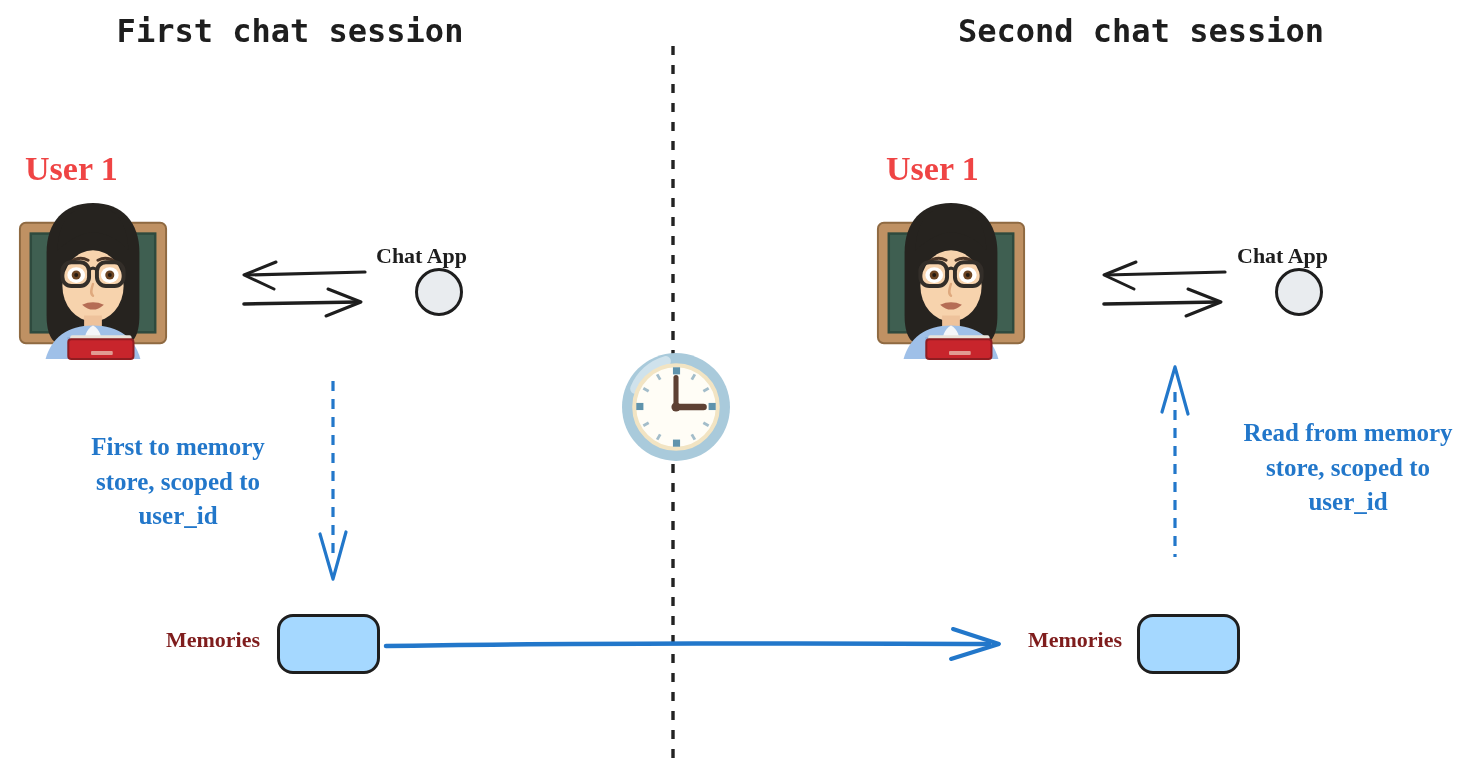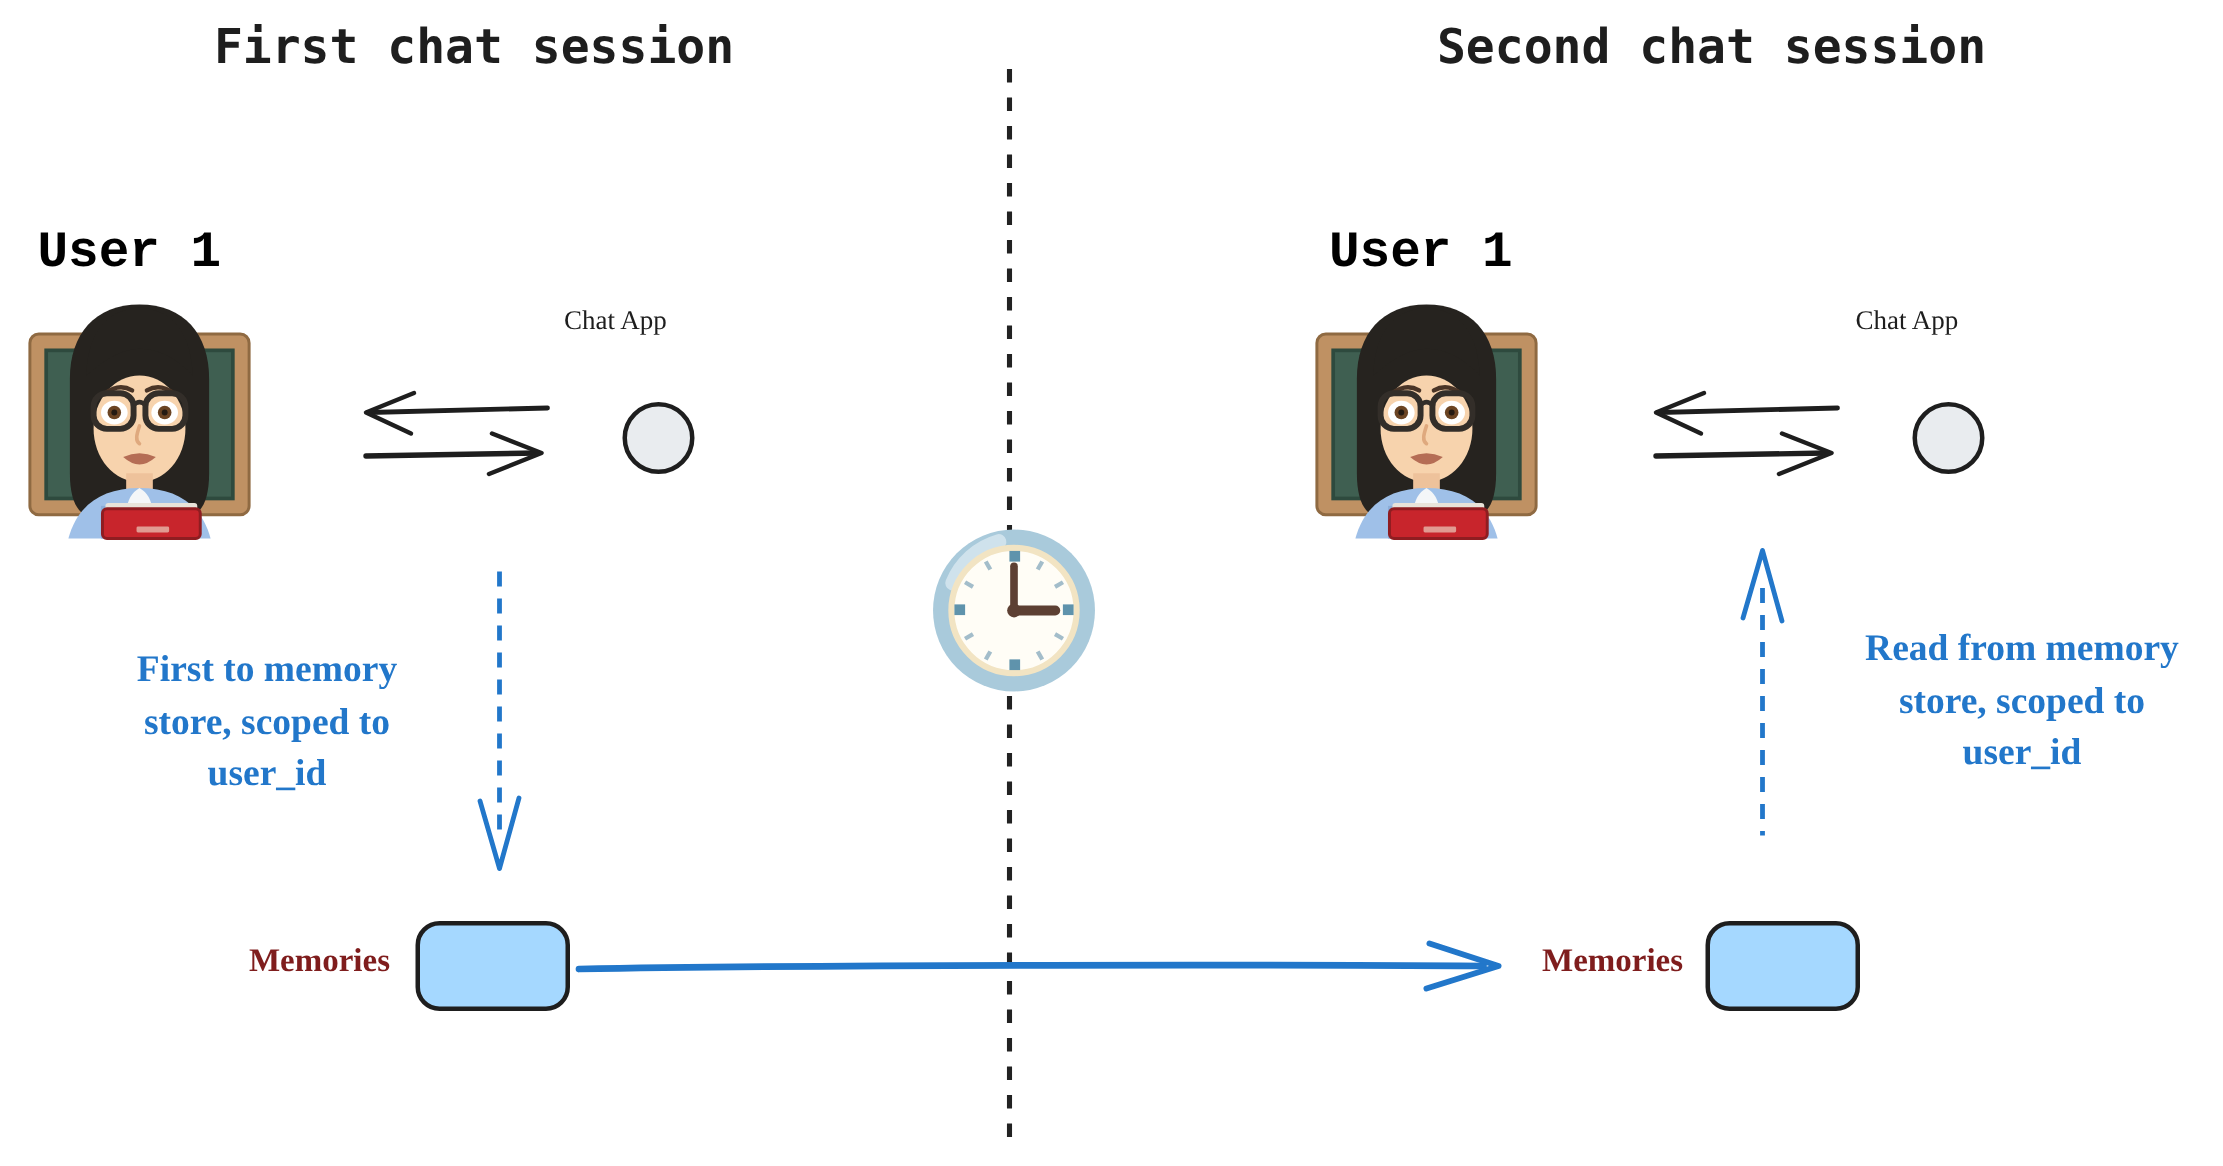--- a/index.html
+++ b/index.html
@@ -1,36 +1,36 @@
 <!DOCTYPE html>
 <html><head>
 <meta charset="utf-8">
 <style>
   html,body{margin:0;padding:0;background:#fff;}
   .canvas{position:relative;width:1482px;height:777px;background:#ffffff;overflow:hidden;
           font-family:"Liberation Sans",sans-serif;}
   .abs{position:absolute;}
   .title{font-family:"DejaVu Sans Mono",monospace;font-weight:bold;font-size:32px;
          color:#1e1e1e;text-align:center;white-space:nowrap;}
-  .user-label{font-family:Liberation Mono, monospace;font-weight:bold;font-size:34px;
-         color:#000000;white-space:nowrap;}
+  .user-label{font-family:Liberation Serif, serif;font-weight:bold;font-size:34px;
+         color:#ef4444;white-space:nowrap;}
   .hand{font-family:cursive;color:#1e1e1e;}
-  .app-label{font-size:18px;font-weight:normal;white-space:nowrap;}
+  .app-label{font-size:22px;font-weight:bold;white-space:nowrap;margin-top:40px;}
   .annotation{font-size:25px;font-weight:bold;color:#2277ca;text-align:center;line-height:1.38;}
   .mem-label{font-size:22px;font-weight:bold;color:#7f1d1d;white-space:nowrap;}
   .app-circle{width:42px;height:42px;border-radius:50%;border:3px solid #1e1e1e;background:#e9ecef;}
   .mem-box{width:97px;height:54px;border-radius:16px;border:3px solid #1e1e1e;background:#a5d8ff;}
   svg{display:block;}
 </style>
 </head>
 <body>
 
 <div class="canvas">
 
-  <div class="abs title" style="left:106px;top:12px;width:420px;">First chat session</div>
+  <div class="abs title" style="left:80px;top:12px;width:420px;">First chat session</div>
   <div class="abs title" style="left:931px;top:12px;width:420px;text-align:center;">Second chat session</div>
 
   <svg class="abs" style="left:665px;top:42px;" width="16" height="726" viewBox="0 0 16 726">
     <line x1="8" y1="4" x2="8" y2="722" stroke="#222222" stroke-width="3.4" stroke-dasharray="9 10" stroke-linecap="butt"></line>
   </svg>
 
   <svg class="abs" style="left:621px;top:352px;" width="110" height="110" viewBox="0 0 108 108">
     <circle cx="54" cy="54" r="53" fill="#a9cadb"></circle>
     <path d="M14 36 A 46 46 0 0 1 44 9" fill="none" stroke="#cfe2ec" stroke-width="10" stroke-linecap="round"></path>
     <circle cx="54" cy="54" r="41" fill="#fffdf6" stroke="#f2e4c3" stroke-width="4"></circle>

